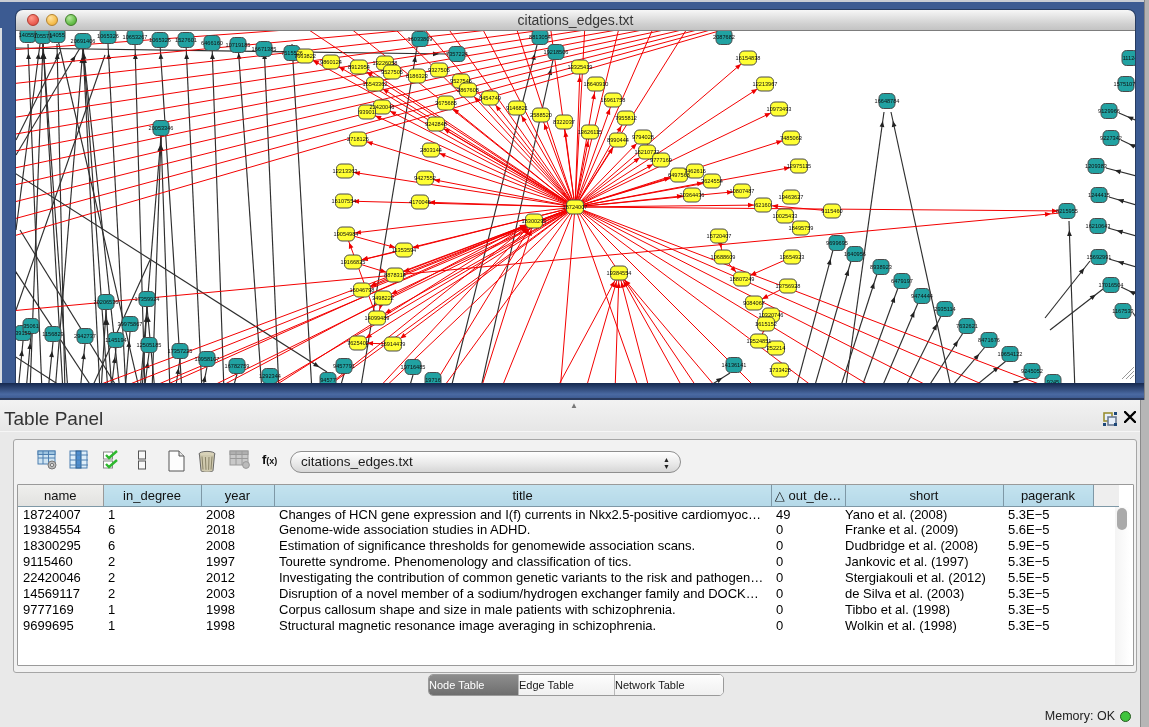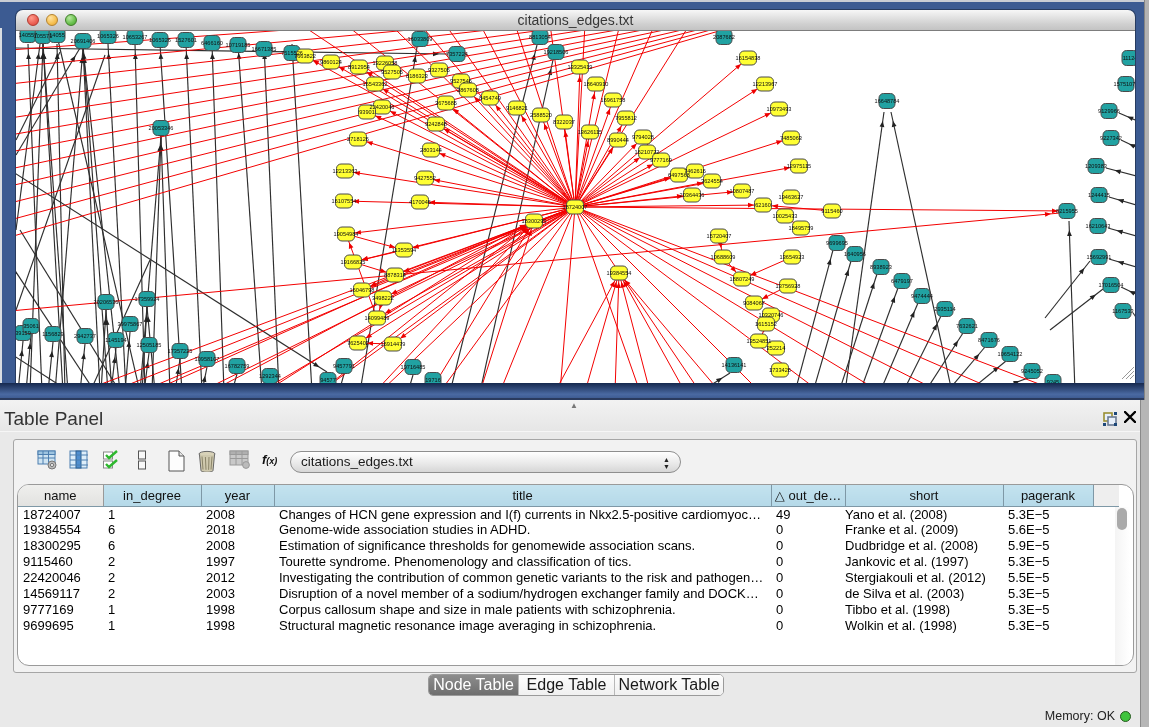--- a/index.html
+++ b/index.html
@@ -35,37 +35,37 @@
 
 #tbar{position:absolute;left:0;top:0;height:43px;width:100%}
 .ic{position:absolute;top:10px}
 #combo{position:absolute;left:276px;top:11px;width:391px;height:22px;border:1px solid #8e8e8e;
  border-radius:11px;background:linear-gradient(#fff,#e8e8e8 60%,#d6d6d6);
  font-size:13.5px;color:#1a1a1a;line-height:20px;padding-left:10px}
 #combo .ar{position:absolute;right:10px;top:3.5px;font-size:7px;color:#222;
  line-height:7px;text-align:center}
 
 #tbl{position:absolute;left:3px;top:44px;width:1117px;height:182px;background:#fff;
- border:1px solid #9a9a9a;border-radius:12px;overflow:hidden}
+ border:1px solid #9a9a9a;border-radius:1px;overflow:hidden}
 table{border-collapse:collapse;table-layout:fixed;width:1101px;font-size:13px;color:#000}
 th{height:21px;font-weight:normal;font-size:13px;color:#111;
  background:linear-gradient(#c3e2ef,#b5d9e8);border-right:1px solid #7e98a6;
  border-bottom:1px solid #7e98a6;overflow:hidden;white-space:nowrap}
 th.name{background:linear-gradient(#efefed,#e2e2e0);border-right:1px solid #999}
 td{height:15.9px;padding:0 0 0 5px;overflow:hidden;white-space:nowrap}
 td.c5{padding:0 22px 0 0}
 col.w0{width:85px}col.w1{width:98px}col.w2{width:73px}col.w3{width:497px}
 col.w4{width:74px}col.w5{width:158px}col.w6{width:90px}col.w7{width:26px}
 
 #vsb{position:absolute;right:3px;top:22px;width:15px;height:158px;background:linear-gradient(90deg,#f4f4f4,#fff)}
 #vsb .th{position:absolute;left:2px;top:1px;width:10px;height:22px;background:#aaa;border-radius:5px}
 
 #tabs{position:absolute;left:428px;top:274px;height:22px;display:flex;
  border:1px solid #9a9a9a;border-radius:5px;overflow:hidden;background:#fff}
-.tab{font-size:16px;line-height:20px;text-align:center;color:#1a1a1a;background:linear-gradient(#fdfdfd,#f0f0f0)}
+.tab{font-size:11px;line-height:20px;text-align:left;color:#1a1a1a;background:linear-gradient(#fdfdfd,#f0f0f0)}
 .tab.w1{width:89px}.tab.w2{width:96px}.tab.w3{width:109px}
 .tab.sel{background:linear-gradient(#8d8d8d,#6e6e6e);color:#fff}
 .tab+.tab{border-left:1px solid #b8b8b8}
 #mem{position:absolute;right:9px;top:309px;font-size:12.5px;color:#222}
 #mem .dot{display:inline-block;width:11px;height:11px;border-radius:50%;
  background:#3fc43d;border:1px solid #26591f;vertical-align:-2px;margin-left:5px}
 </style></head>
 <body>
 <div id="stage">
  <div id="desk"></div>
@@ -758,21 +758,21 @@
       <path d="M5,6.5 L6,19.5 M8.4,7 L9,19.8 M12,7 L11.6,19.8 M15,6.5 L14,19.5" stroke="#8a8468" fill="none"></path>
     </svg>
 
     <svg class="ic" style="left:215px" width="21" height="19" viewBox="0 0 21 19">
       <rect x="1" y="1" width="18" height="14" fill="#c9c9c9" stroke="#9a9a9a"></rect>
       <rect x="1" y="1" width="18" height="3.5" fill="#b0b0b0" stroke="#9a9a9a"></rect>
       <path d="M7,1 V15 M13,1 V15 M1,8.5 H19" stroke="#9a9a9a"></path>
       <circle cx="17" cy="15" r="3.4" fill="#bbb" stroke="#999"></circle>
     </svg>
 
-    <div class="ic" style="left:248px;top:12px;font-size:13px;font-style:italic;font-weight:bold;color:#111">f<span style="font-size:9px">(x)</span></div>
+    <div class="ic" style="left:248px;top:12px;font-size:13px;font-weight:bold;color:#111">f<span style="font-size:9px">(x)</span></div>
     <div id="combo">citations_edges.txt<div class="ar">▲<br>▼</div></div>
    </div>
    <div id="tbl">
     <table>
      <colgroup>
               <col class="w0">
               <col class="w1">
               <col class="w2">
               <col class="w3">
       <col class="w4">

